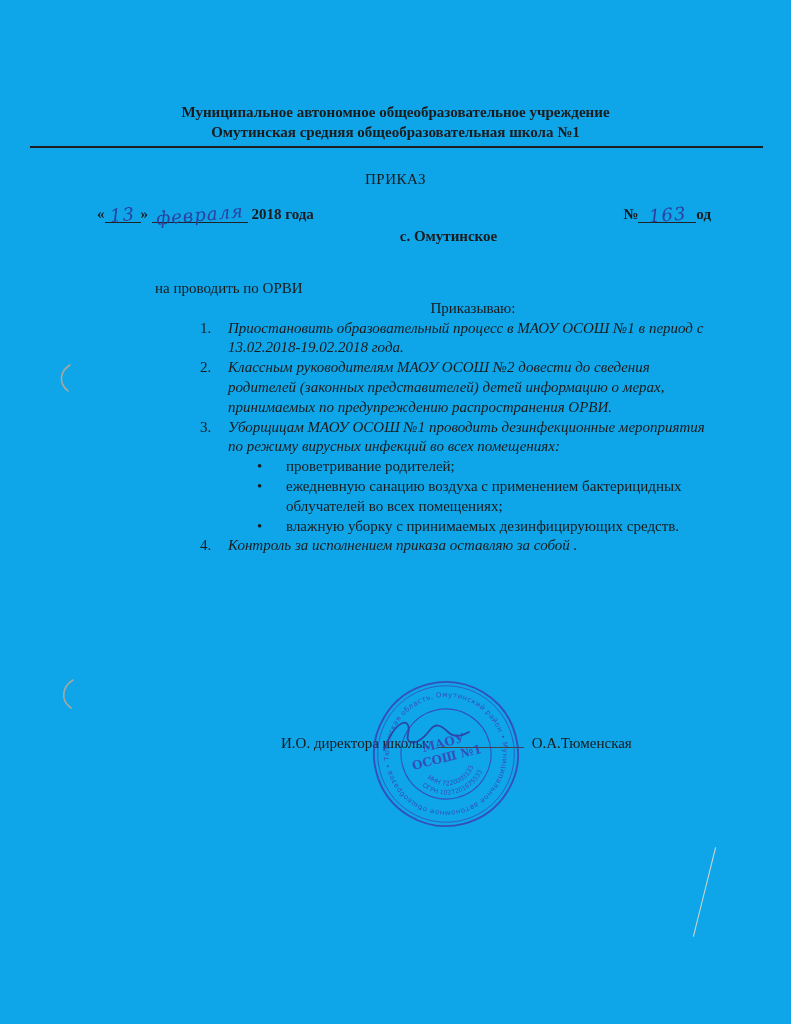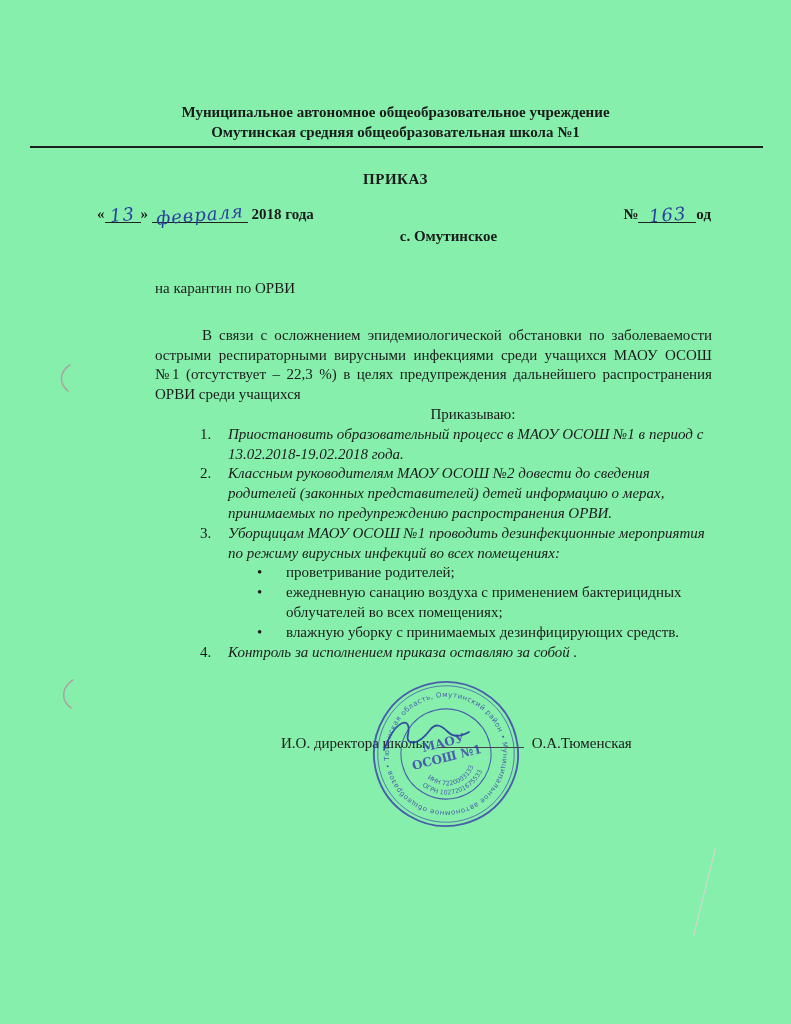--- a/index.html
+++ b/index.html
@@ -1,26 +1,26 @@
 <!DOCTYPE html>
 <html><head>
 <meta charset="utf-8">
 <style>
   html,body{margin:0;padding:0;background:#ffffff;}
   .page{
     position:relative;
     width:791px;height:1024px;
-    background:#86efac;
+    background:#0ea5e9;
     font-family:"Liberation Serif","DejaVu Serif",serif;
     font-size:15px;color:#1b1b1b;line-height:1.32;
     overflow:hidden;
   }
   .header{padding-top:103px;text-align:center;font-weight:bold;}
   .rule{margin:3px 28px 0 30px;border-bottom:2px solid #1e1e1e;}
-  .doc-title{margin-top:22px;text-align:center;font-weight:bold;letter-spacing:.5px;}
+  .doc-title{margin-top:22px;text-align:center;font-weight:normal;letter-spacing:.5px;}
   .date-row{display:flex;justify-content:space-between;margin:15px 80px 0 97px;font-weight:bold;}
   .blank{display:inline-block;border-bottom:1px solid #222;text-align:center;line-height:1;}
   .blank-day{width:36px;}
   .blank-month{width:96px;}
   .blank-number{width:58px;}
   .hand{
     font-family:"DejaVu Serif",serif;font-style:italic;font-weight:400;
     color:#2b3f9e;font-size:18px;display:inline-block;transform:rotate(-5deg);
     letter-spacing:1px;position:relative;top:2px;
   }
@@ -64,24 +64,23 @@
       <span>2018 года</span>
     </div>
     <div>
       <span>№</span><span class="blank blank-number"><span class="hand">163</span></span><span>од</span>
     </div>
   </div>
 
   <div class="place">с. Омутинское</div>
 
   <div class="subject">
-    <div>на карантин по ОРВИ</div>
+    <div>на проводить по ОРВИ</div>
   </div>
 
-  <div class="preamble">В связи с осложнением эпидемиологической обстановки по заболеваемости острыми респираторными вирусными инфекциями среди учащихся  МАОУ ОСОШ №1 (отсутствует – 22,3 %) в целях предупреждения дальнейшего распространения ОРВИ среди учащихся</div>
   <div class="decree">Приказываю:</div>
 
   <div class="list">
     <div class="list-item">
       <span class="num">1.</span>
       <span class="txt">Приостановить образовательный процесс в МАОУ ОСОШ №1 в период с 13.02.2018-19.02.2018 года.</span>
     </div>
     <div class="list-item">
       <span class="num">2.</span>
       <span class="txt">Классным руководителям МАОУ ОСОШ №2  довести до сведения родителей (законных представителей) детей информацию о мерах, принимаемых  по предупреждению распространения ОРВИ.</span>

